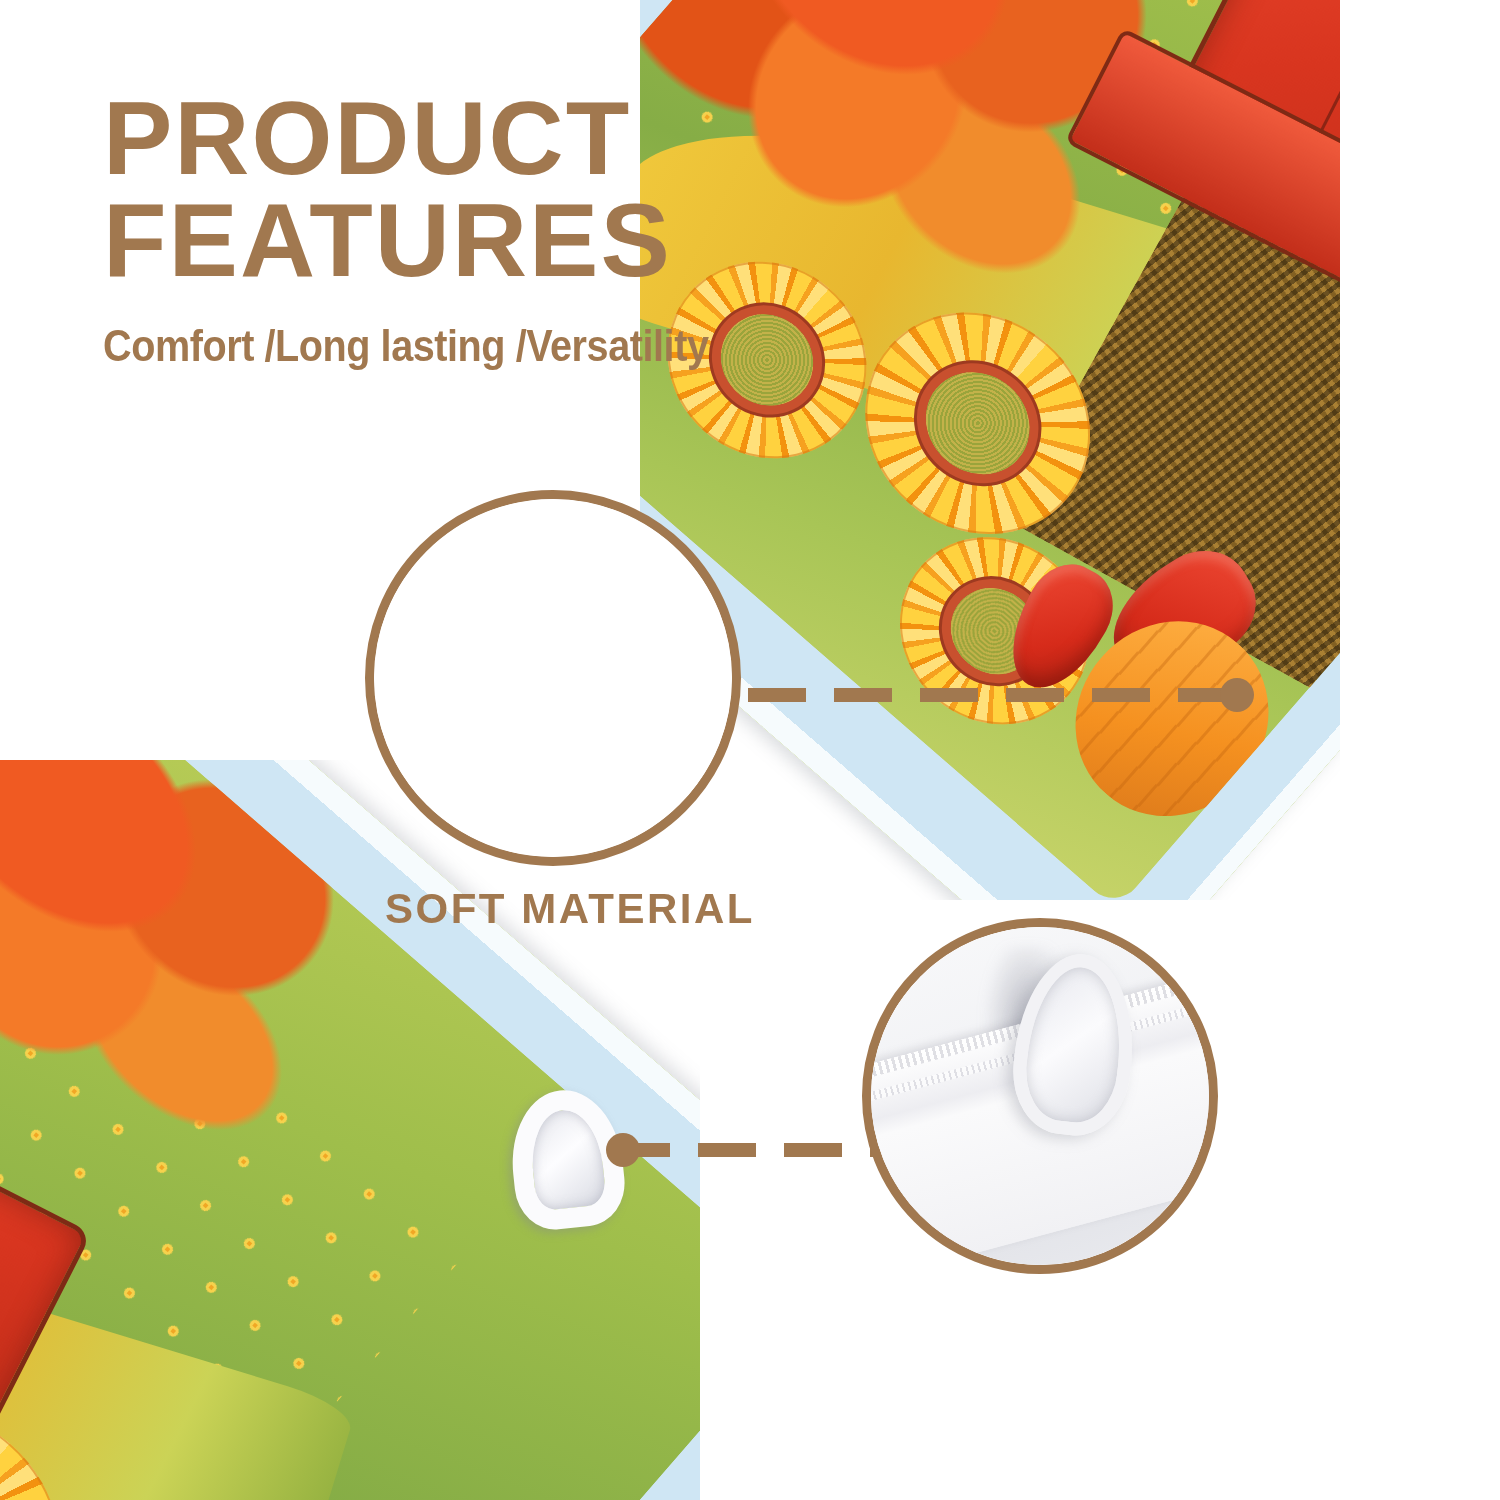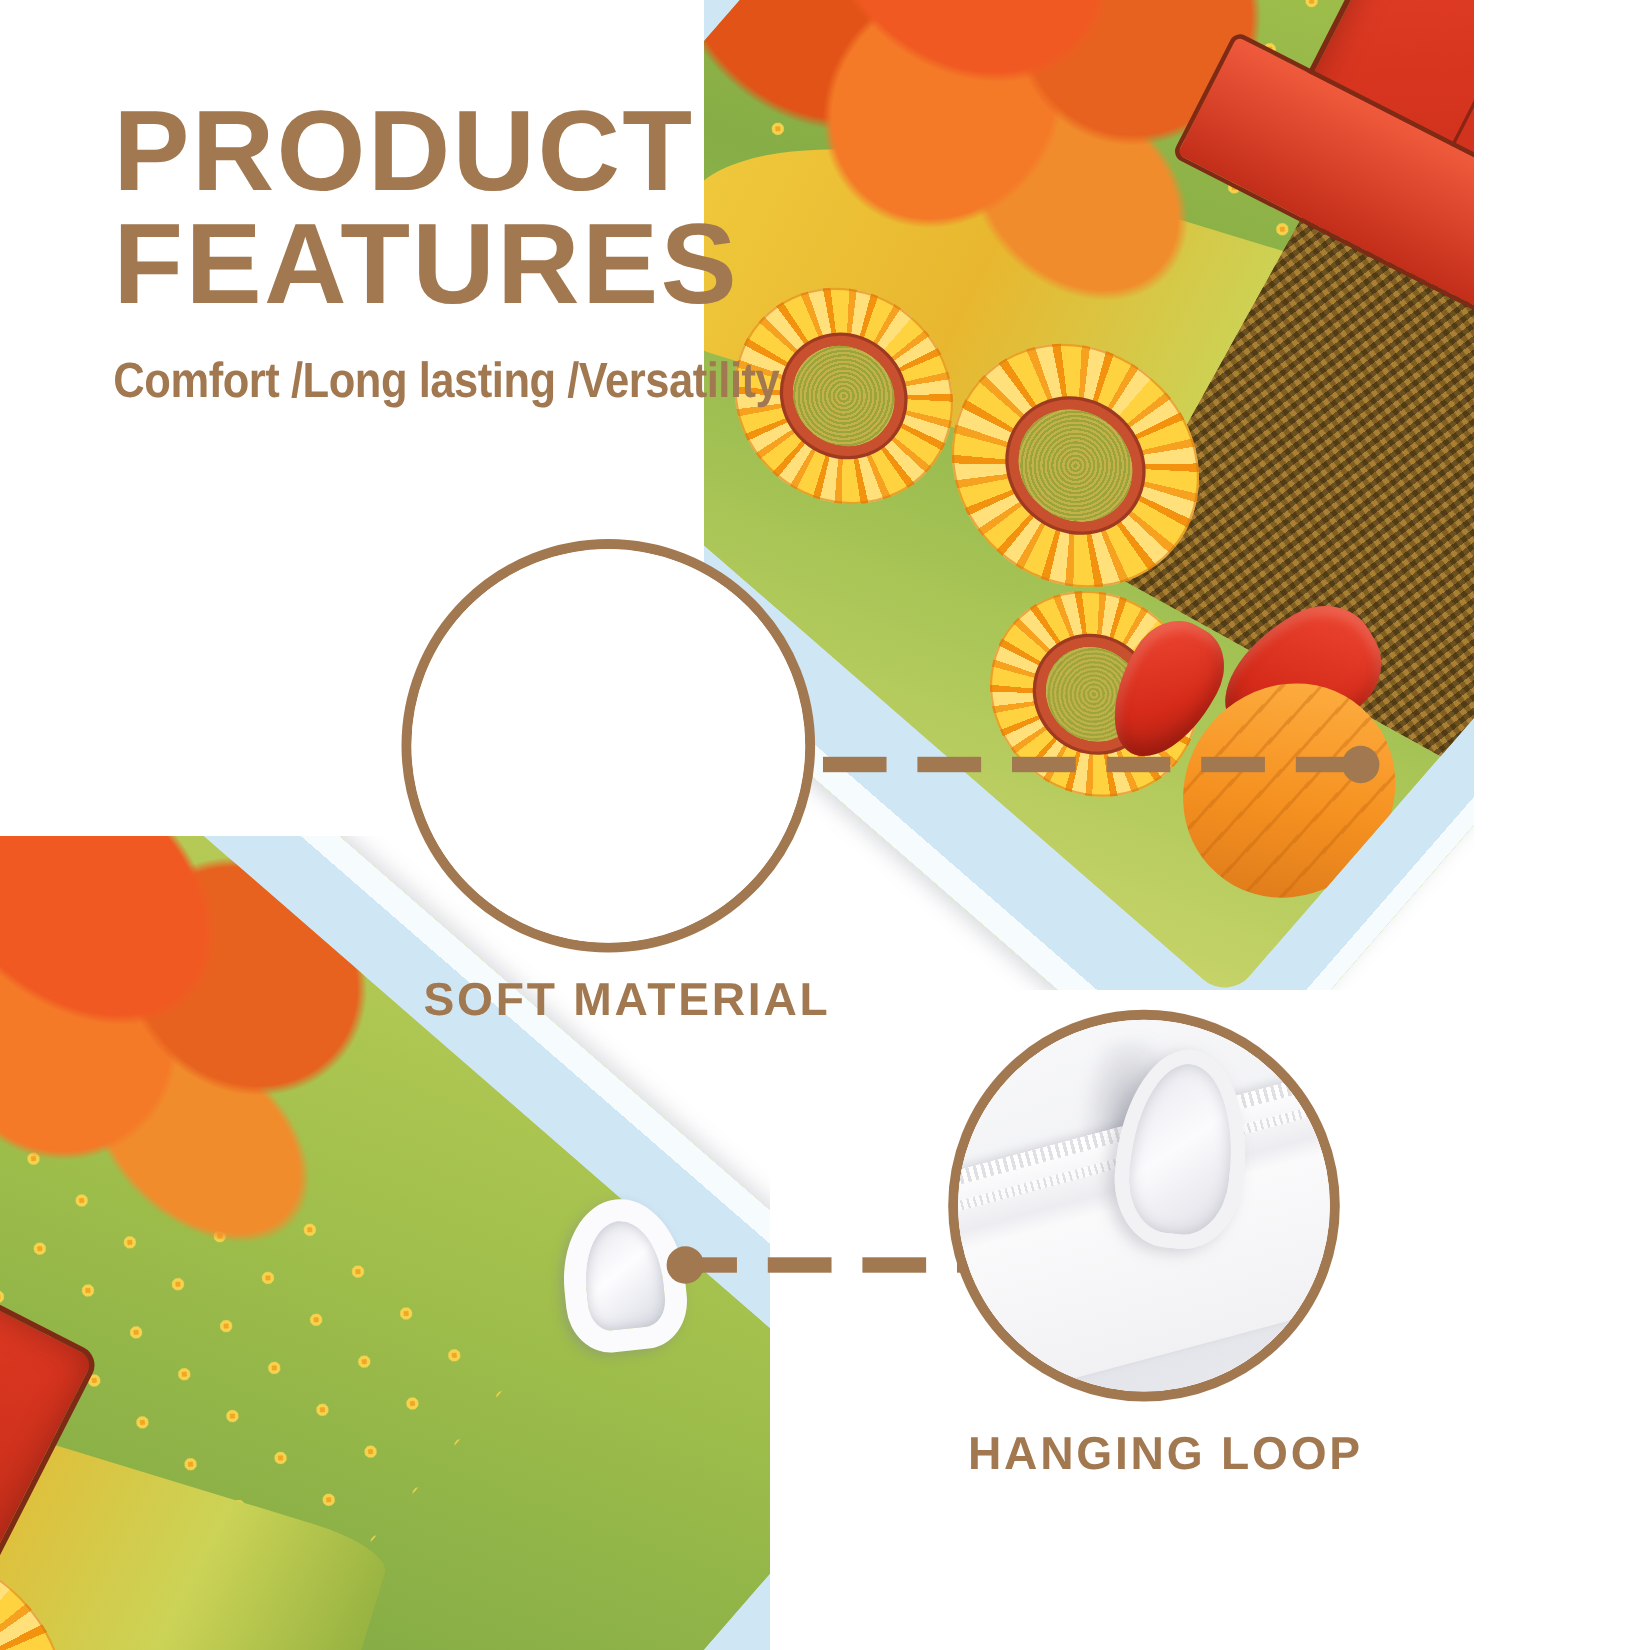--- a/index.html
+++ b/index.html
@@ -389,15 +389,14 @@
       <div class="loopshot">
         <div class="bodyfab"></div>
         <div class="loopshadow"></div>
         <div class="hem"></div>
         <div class="hemline"></div>
         <div class="hemline2"></div>
         <div class="loop"></div>
       </div>
     </div>
   </div>
-  <div class="feat-label" style="left:880px;top:1297px;">HANGING LOOP</div>
 
 </div>
 
 </body></html>

